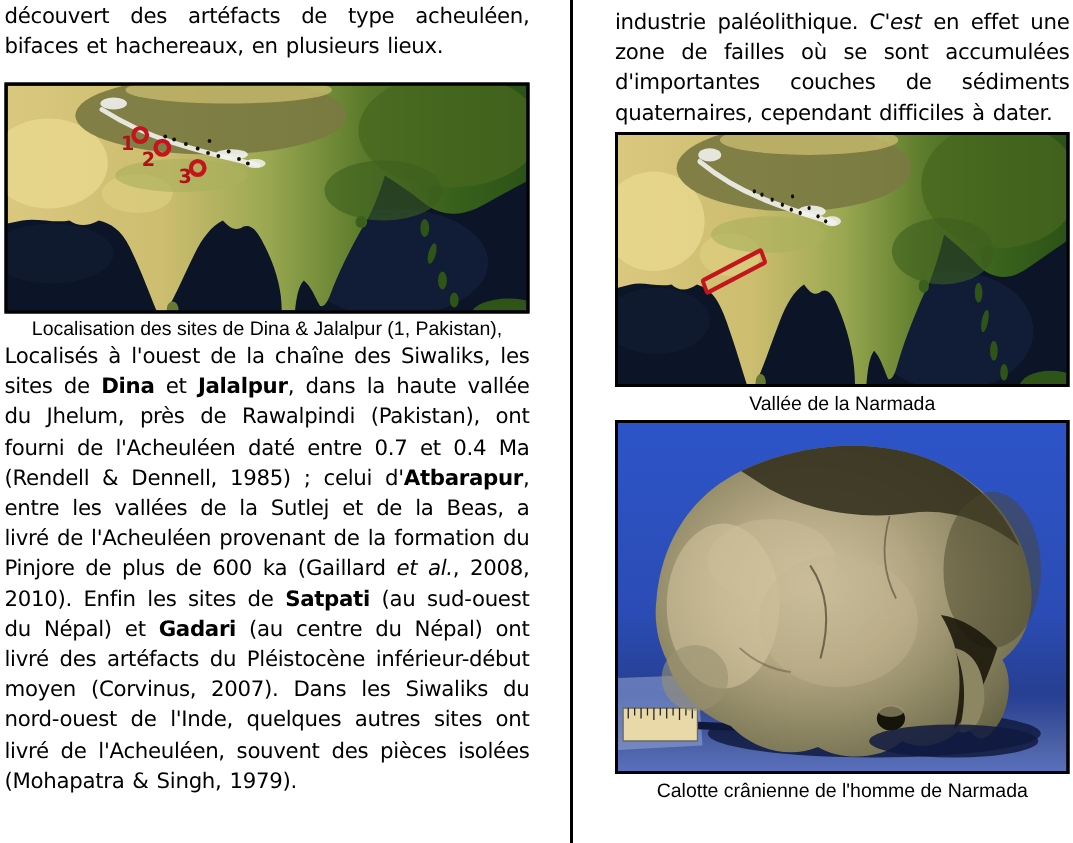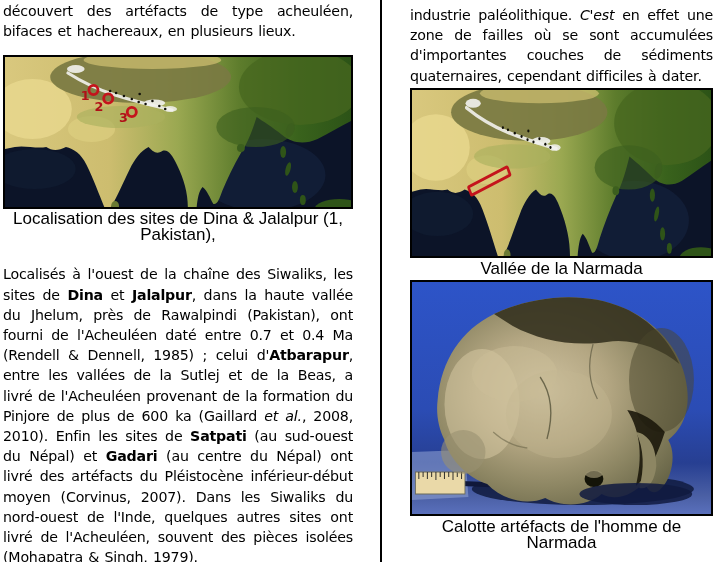--- a/index.html
+++ b/index.html
@@ -21,36 +21,36 @@
     line-height:20.2px;
     text-align:justify;
     letter-spacing:-0.2px;
     word-spacing:1px;
   }
   .body-text .b { font-weight:bold; }
   .body-text .i { font-style:italic; }
 
   .caption {
     font-family:"Liberation Sans", sans-serif;
-    font-size:17px;
+    font-size:13px;
     line-height:15.5px;
     text-align:center;
     color:#000;
   }
 
   .map-frame, .photo-frame {
     border:2px solid #000;
     background:#0c1428;
     overflow:hidden;
   }
   .map-frame svg, .photo-frame svg { display:block; width:100%; }
 
   .left .map-frame  { margin-top:14px; height:154px; }
   .left .caption    { margin-top:2px; }
-  .left .body-text.main { margin-top:22px; }
+  .left .body-text.main { margin-top:1px; }
 
   .right .map-frame   { margin-top:2px; height:170px; }
   .right .caption.one { margin-top:3px; }
   .right .photo-frame { margin-top:4px; height:236px; }
   .right .caption.two { margin-top:3px; }
 
   .marker-num { font-weight:700; font-size:13px; fill:#b01018; font-family:"DejaVu Sans",sans-serif; }
 </style>
 </head>
 <body>
@@ -211,16 +211,16 @@
           <path d="M252,128 C268,150 270,176 262,204 C274,196 286,176 296,150 C284,138 268,130 252,128 Z" fill="#191609" opacity="0.88"></path>
           <path d="M262,150 C272,166 272,188 266,206 C276,208 284,200 286,184 C286,166 278,152 262,150 Z" fill="#8d8663"></path>
           <ellipse cx="213" cy="197" rx="11" ry="8" fill="#141408"></ellipse>
           <ellipse cx="213" cy="192" rx="10" ry="4" fill="#9a9171" opacity="0.7"></ellipse>
         </g>
         <ellipse cx="262" cy="212" rx="66" ry="11" fill="#101a40" opacity="0.85"></ellipse>
       </svg>
     </div>
 
     <div class="caption two">
-      <div>Calotte artéfacts de l'homme de Narmada</div>
+      <div>Calotte crânienne de l'homme de Narmada</div>
     </div>
   </div>
 </div>
 
 </body></html>

